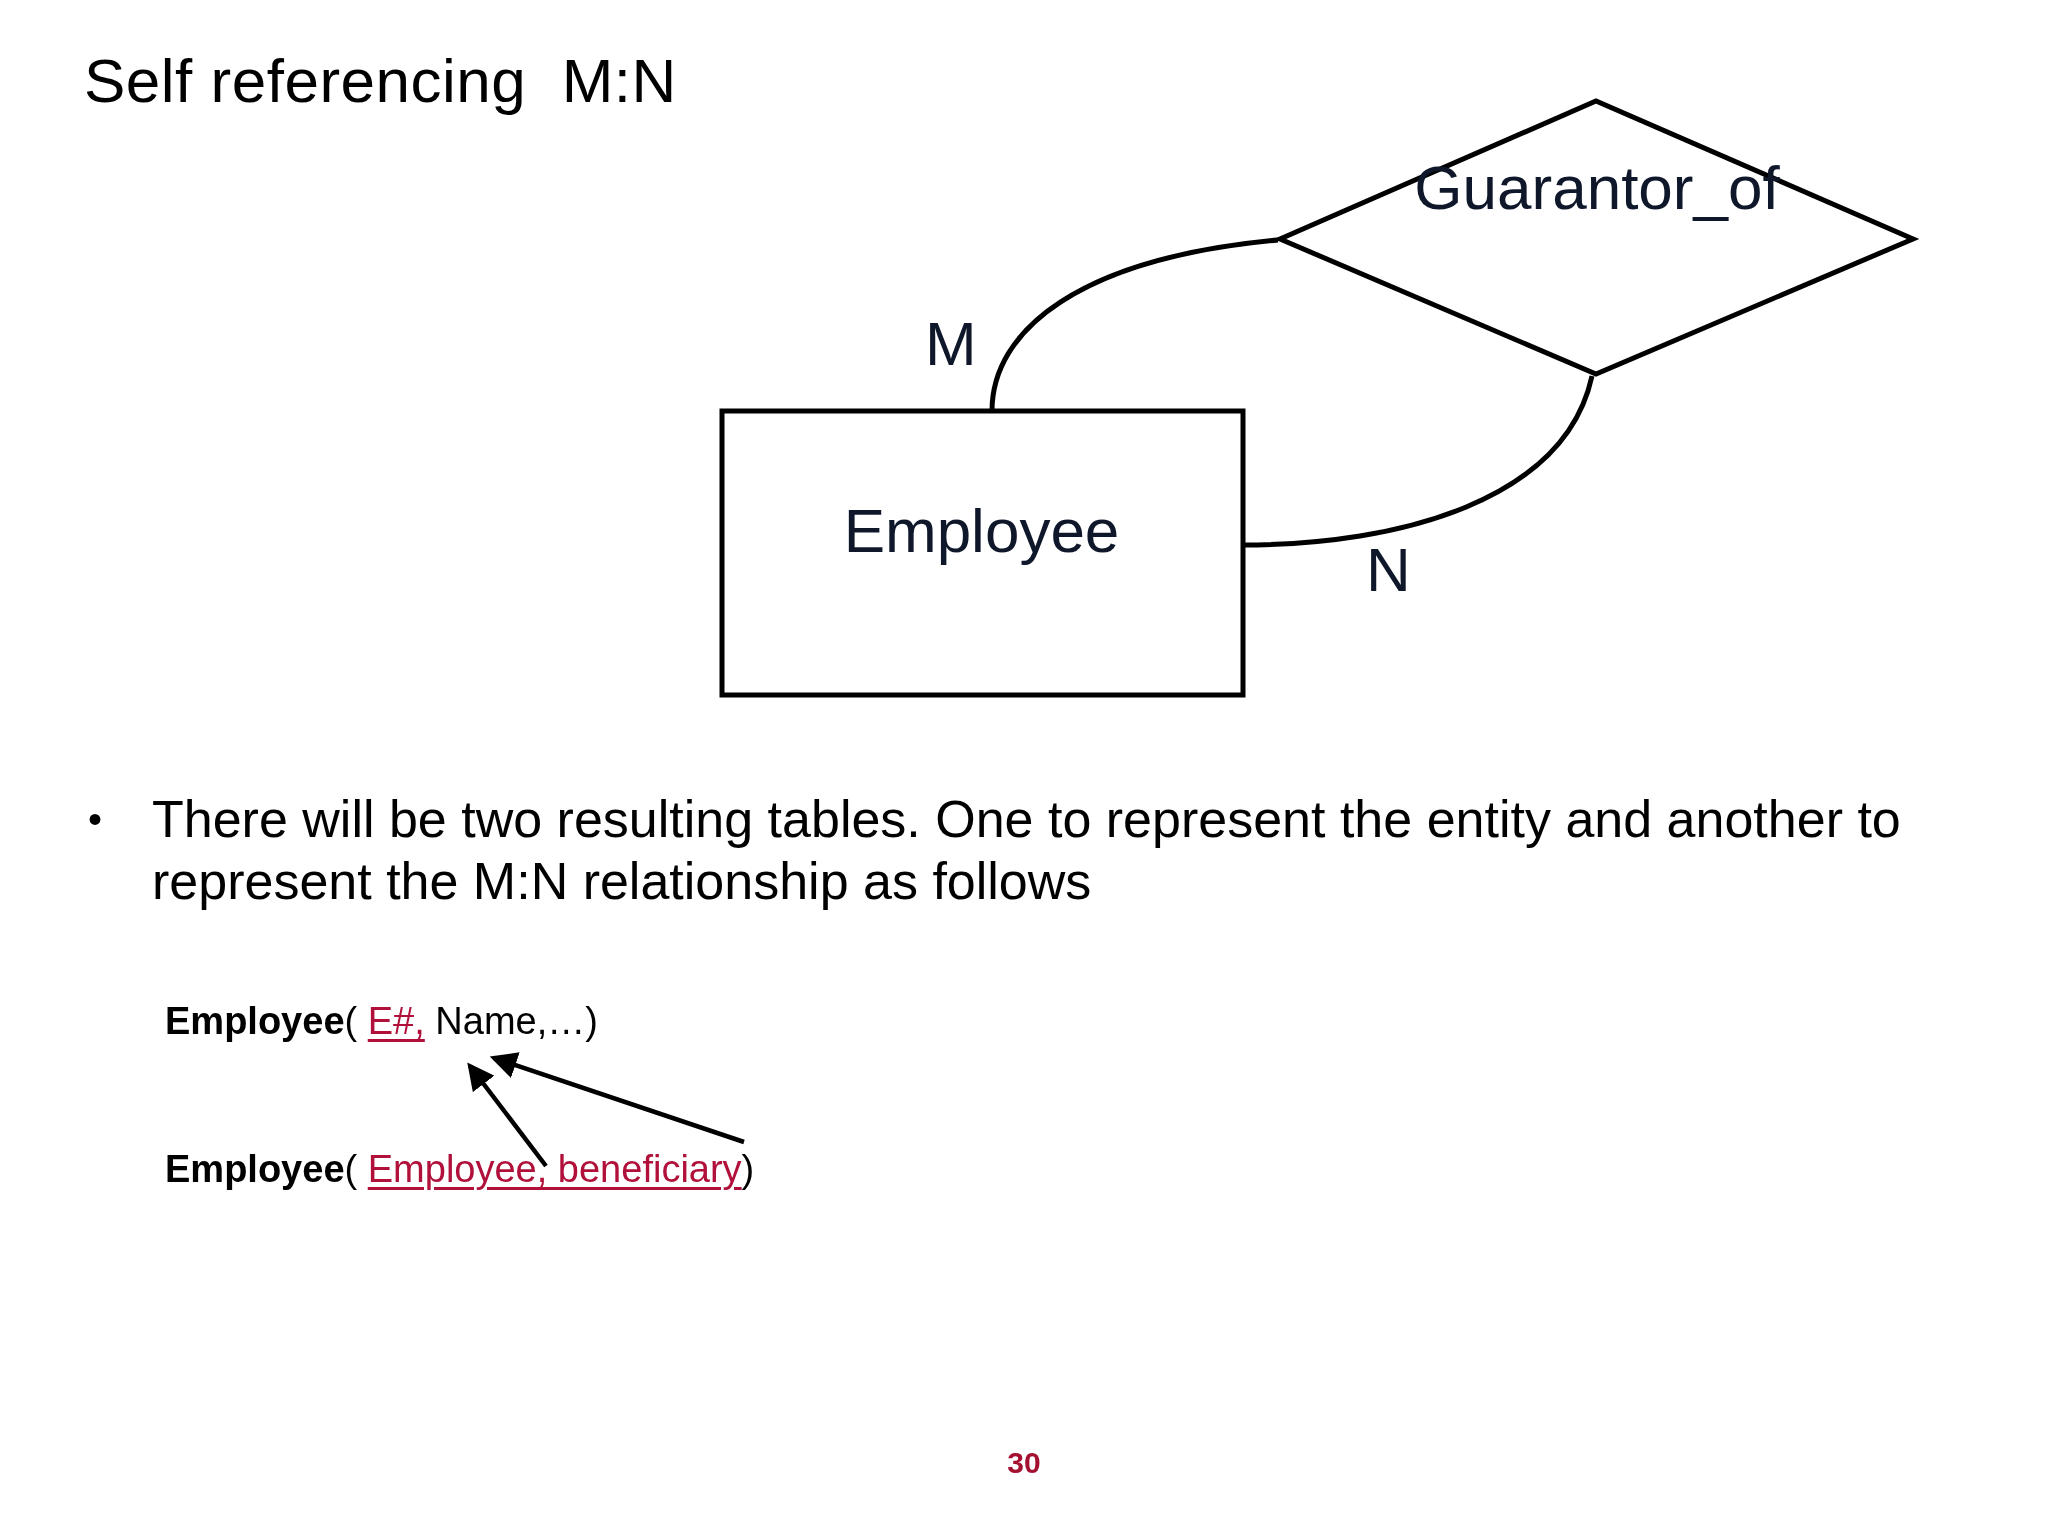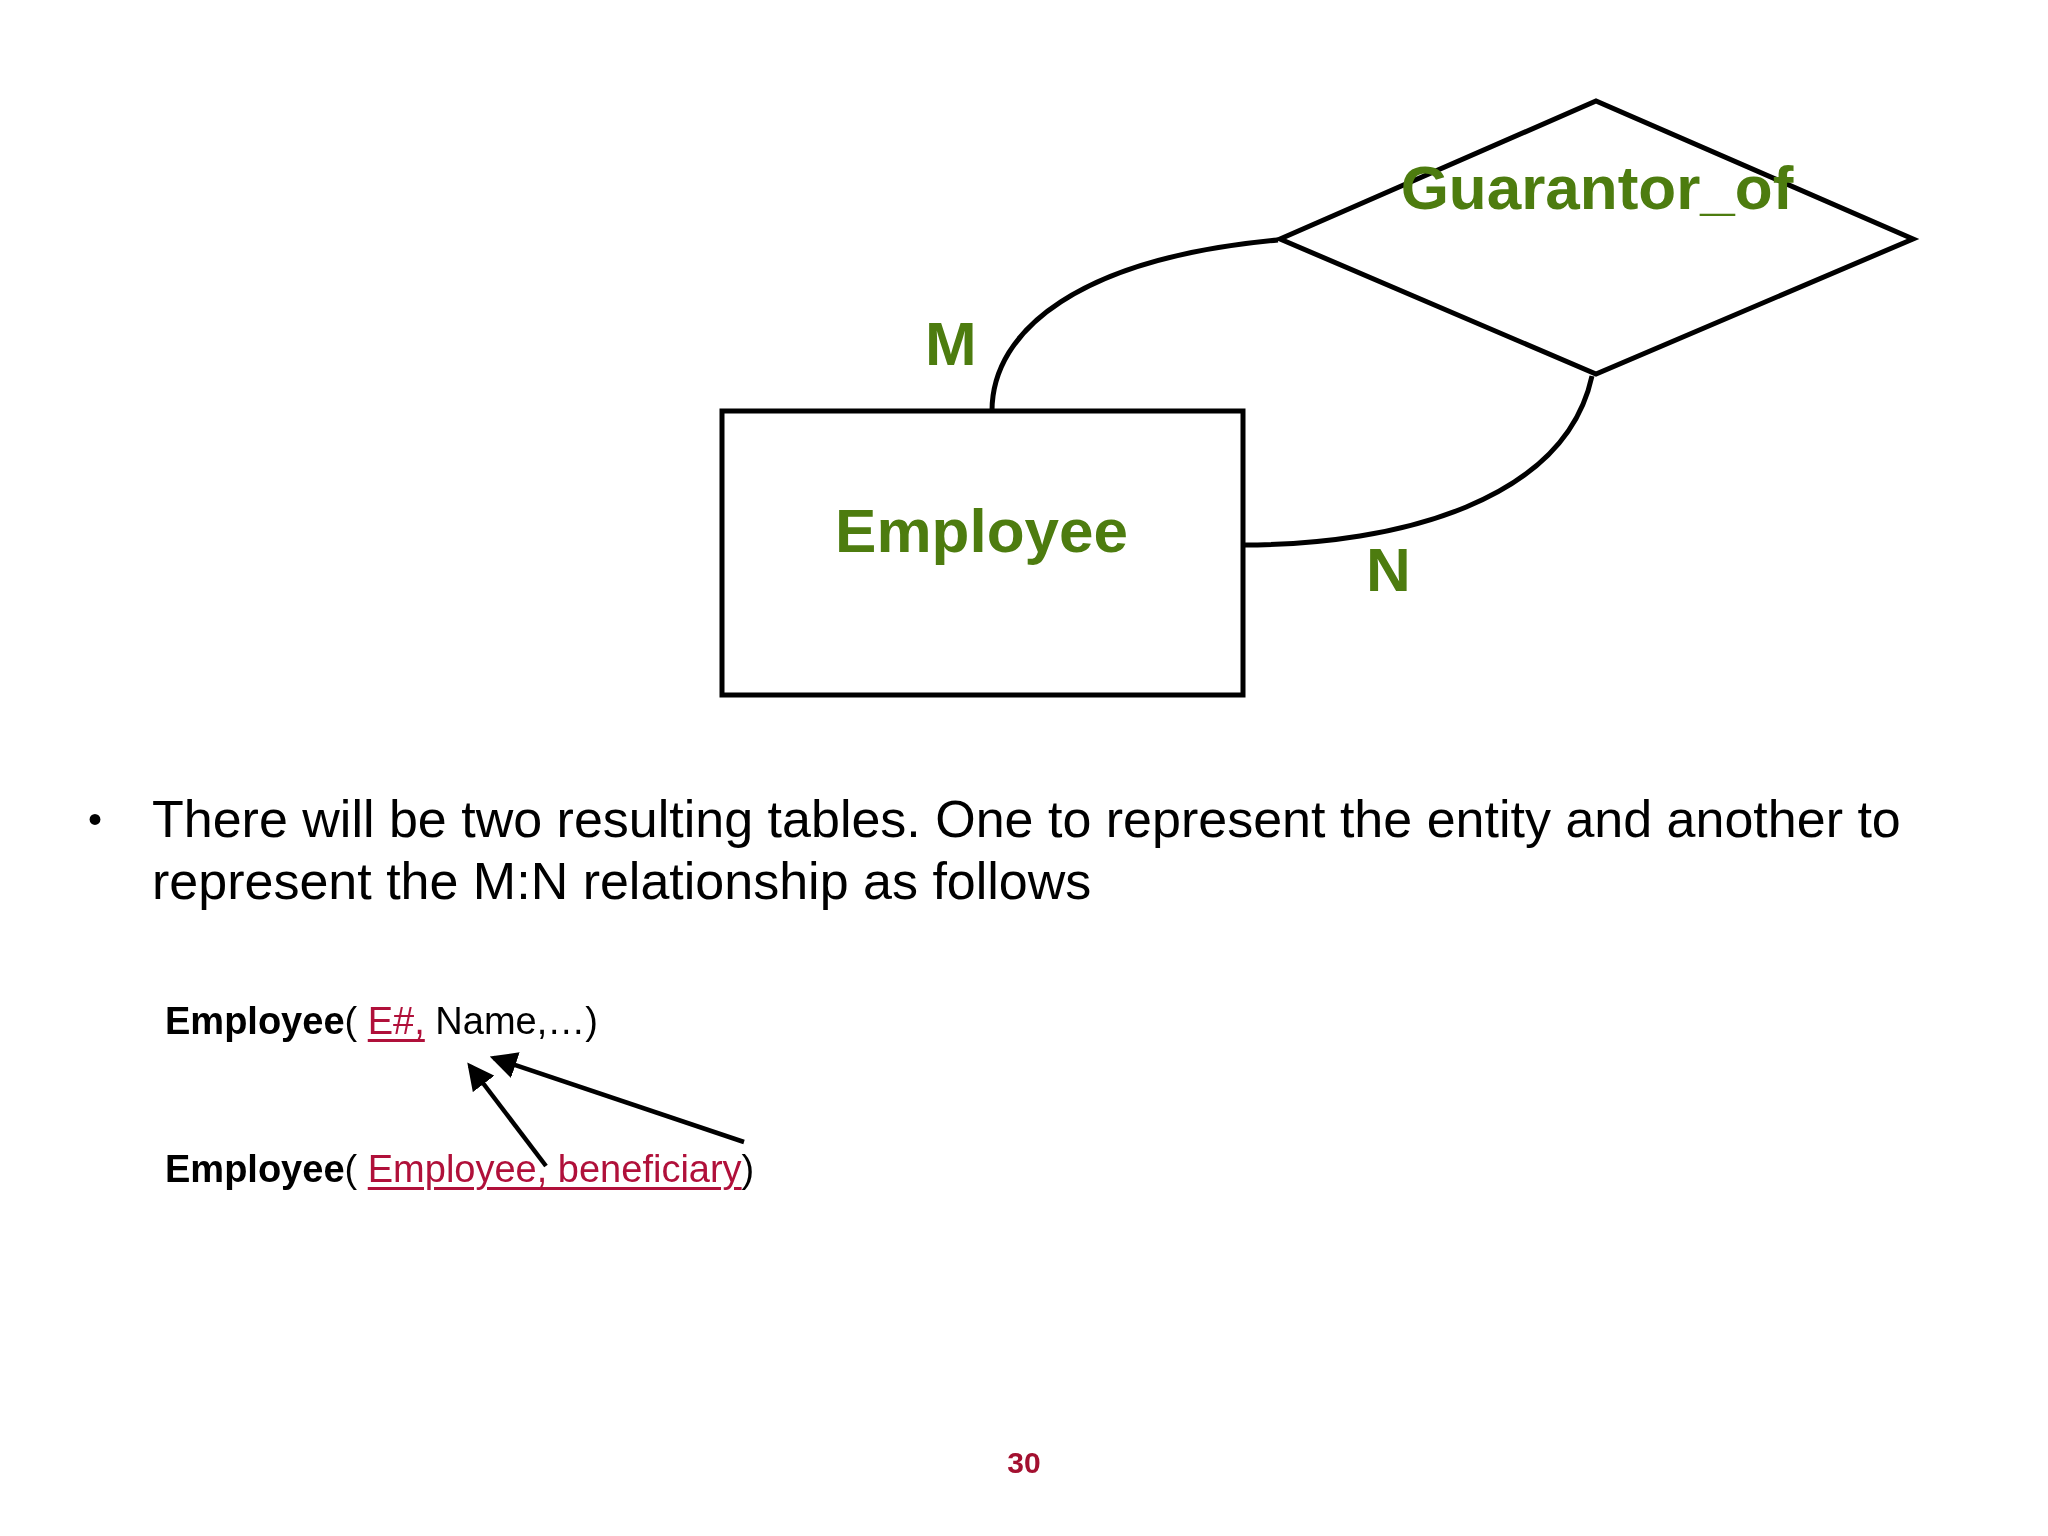--- a/index.html
+++ b/index.html
@@ -39,22 +39,22 @@
     width: 2048px;
     height: 760px;
   }
   #er-svg {
     position: absolute;
     left: 0;
     top: 0;
   }
   .er-text {
     position: absolute;
-    color: #4d7c0f;
-    font-weight: 700;
+    color: #0f172a;
+    font-weight: 400;
     white-space: nowrap;
   }
   #entity-label {
     left: 720px;
     top: 495px;
     width: 523px;
     text-align: center;
     font-size: 62px;
   }
   #relationship-label {
@@ -157,20 +157,21 @@
     font-size: 30px;
     font-weight: bold;
     color: #A31030;
   }
 </style>
 </head>
 <body>
 
 <div id="slide">
 
+  <div id="slide-title">Self referencing  M:N</div>
 
   <div id="er-diagram">
 
     <svg id="er-svg" width="2048" height="760" viewBox="0 0 2048 760">
 
       <rect x="722" y="411" width="521" height="284" fill="#ffffff" stroke="#000000" stroke-width="5"></rect>
 
       <polygon points="1280,239 1596,101 1913,239 1596,374" fill="#ffffff" stroke="#000000" stroke-width="5"></polygon>
 
       <path d="M 992,411 C 992,330 1080,258 1278,240" fill="none" stroke="#000000" stroke-width="5"></path>

